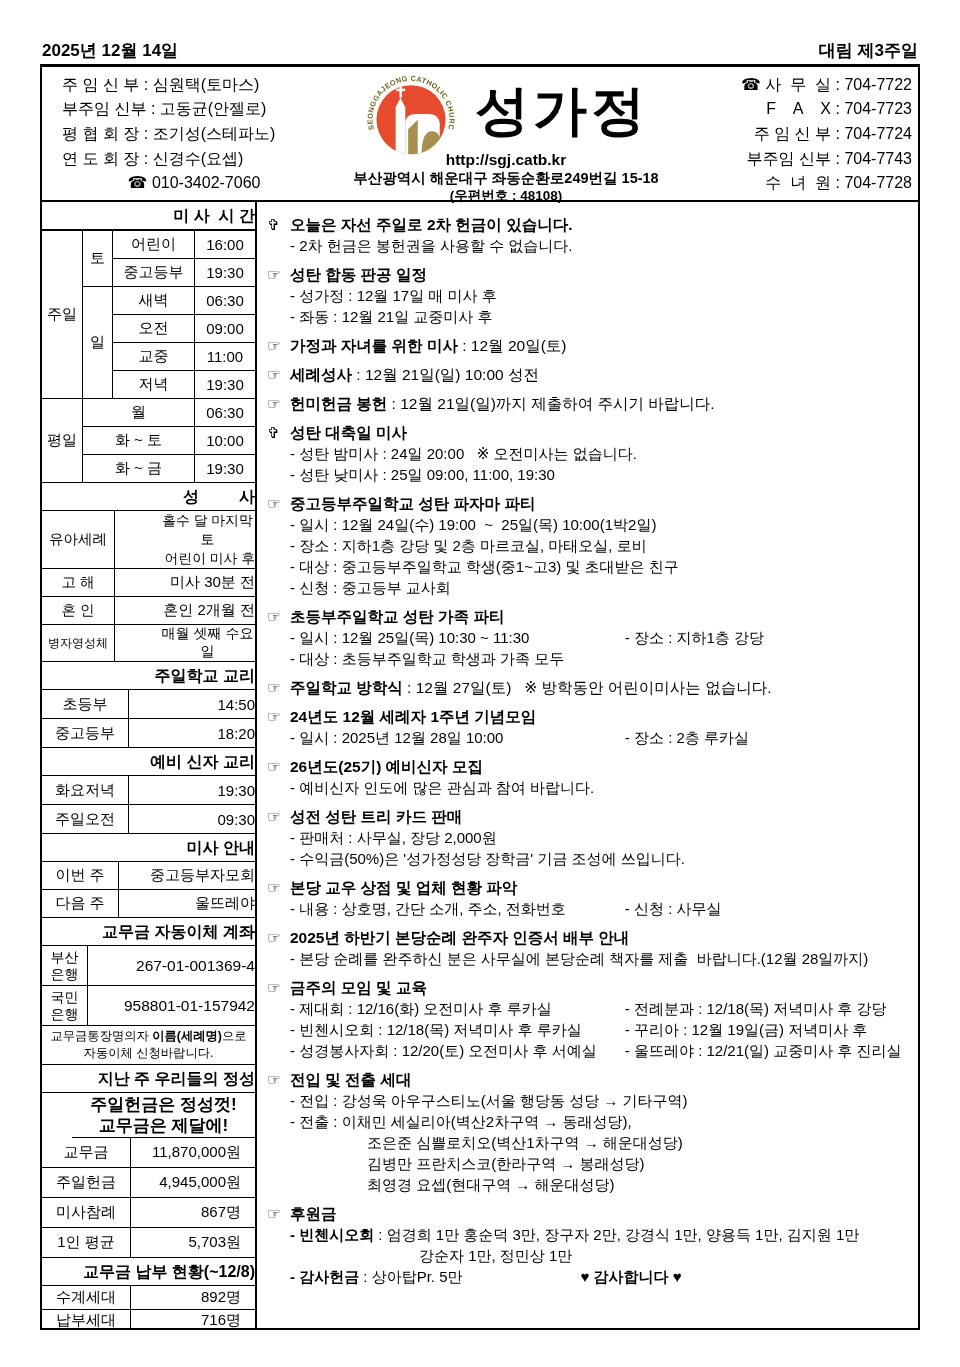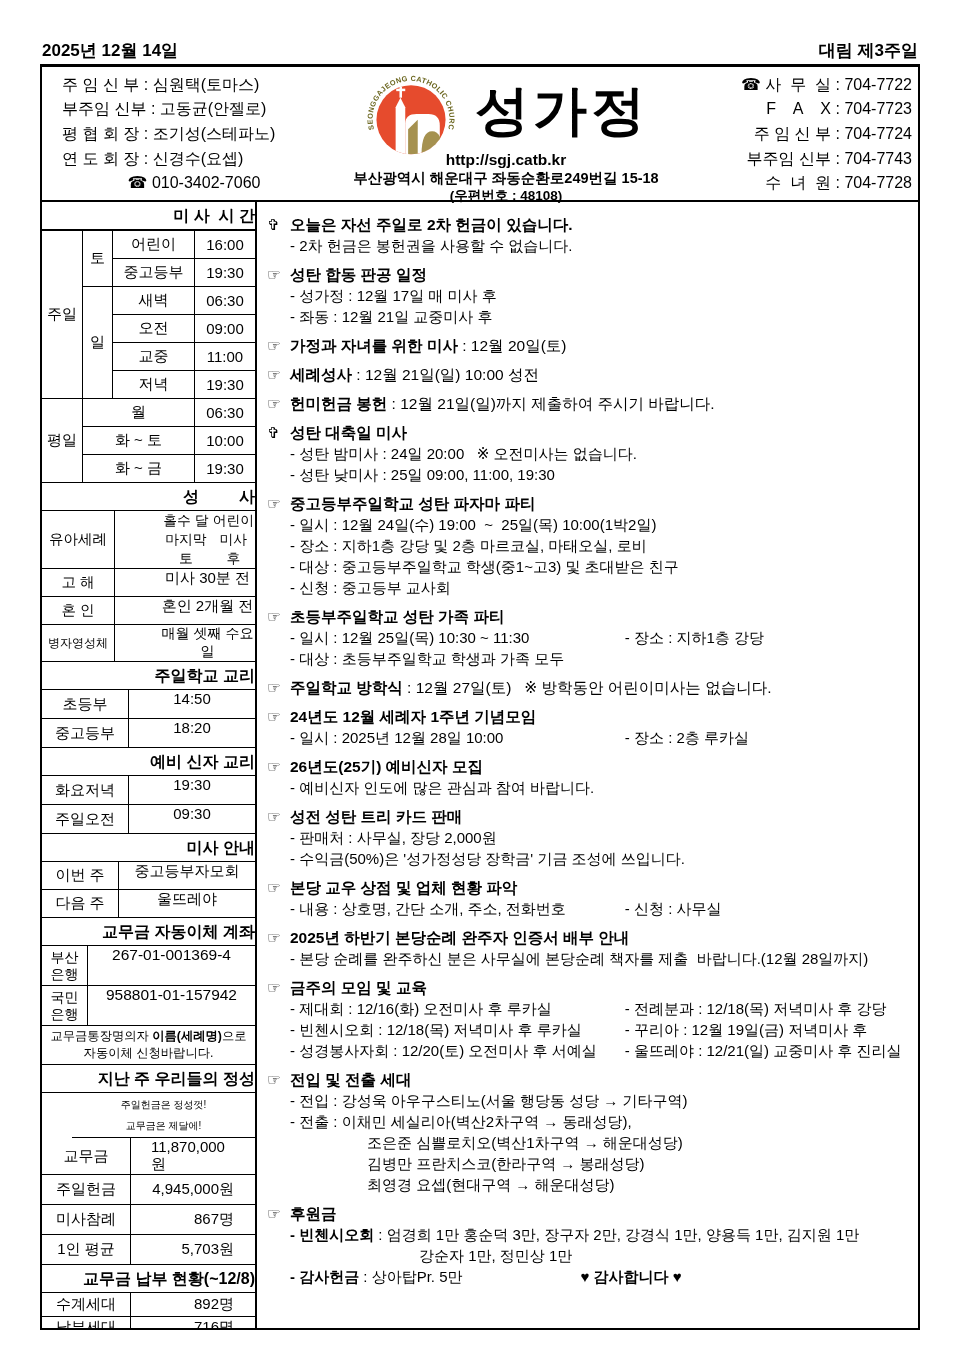--- a/index.html
+++ b/index.html
@@ -24,22 +24,22 @@
   .pcol{width:232px;box-sizing:border-box;display:flex;flex-direction:column;justify-content:space-around;padding:5px 6px 5px 0;}
   .phline{white-space:pre-wrap;font-size:16px;text-align:right;line-height:23px;}
   
   .main{display:flex;height:1126px;overflow:hidden;}
   .lcol{width:215px;box-sizing:border-box;border-right:2.5px solid #000;overflow:hidden;}
   .rcol{flex:1;box-sizing:border-box;padding:1px 8px 0 10px;overflow:hidden;}
   
   .sech{height:27px;line-height:27px;text-align:right;font-weight:bold;font-size:16px;border-bottom:1.6px solid #000;white-space:pre-wrap;}
   .row{display:flex;align-items:stretch;border-bottom:1.6px solid #000;font-size:15px;}
   .lc{border-right:1.6px solid #000;display:flex;flex-direction:column;align-items:center;justify-content:center;text-align:center;}
-  .vc{flex:1;display:flex;flex-direction:row;align-items:flex-start;justify-content:center;text-align:center;}
-  .vr{flex:1;display:flex;align-items:center;justify-content:flex-end;padding-right:21px;}
+  .vc{flex:1;display:flex;flex-direction:column;align-items:flex-end;justify-content:center;text-align:center;}
+  .vr{flex:1;display:flex;align-items:center;justify-content:flex-end;padding-right:14px;}
   
   table.mt{border-collapse:collapse;width:100%;table-layout:fixed;}
   table.mt td{border:1.6px solid #000;text-align:center;font-size:15px;height:27px;padding:0;}
   table.mt td:first-child{border-left:none;}
   table.mt td.tm,table.mt td:last-child{border-right:none;}
   td.g{width:40px;}td.s{width:29px;}td.tm{width:60px;}
   
   .sac .lc{width:72px;font-size:14.5px;}
   .sac .small{font-size:12px;}
   .sac .row{min-height:27px;gap:45px;}
@@ -48,21 +48,21 @@
   .sch .lc{width:86px;}
   .sch .row{min-height:28px;}
   .mi .lc{width:76px;}
   .mi .row{min-height:27px;}
   
   .bank .lc{width:45px;font-size:14px;line-height:17px;}
   .bank .row{min-height:39px;}
   .bank .vc{font-size:15.5px;}
   .banknote{border-bottom:1.6px solid #000;text-align:center;font-size:12.3px;line-height:17px;padding:2px 0;}
   
-  .slogan{border-bottom:1.6px solid #000;text-align:center;font-weight:normal;font-size:10px;line-height:21px;padding:1px 0;margin-left:30px;}
+  .slogan{border-bottom:1.6px solid #000;text-align:center;font-weight:bold;font-size:17px;line-height:21px;padding:1px 0;margin-left:30px;}
   .off .lc{width:88px;}
   .off .row{min-height:29px;gap:20px;}
   .pay .lc{width:88px;}
   .pay .row{min-height:22.6px;}
   .pay .row:last-child{border-bottom:none;}
   
   .ann{margin-top:8px;}
   .ann:first-child{margin-top:11px;}
   .at{font-weight:bold;font-size:15.5px;line-height:21px;white-space:pre-wrap;}
   .ic{display:inline-block;width:23px;}

